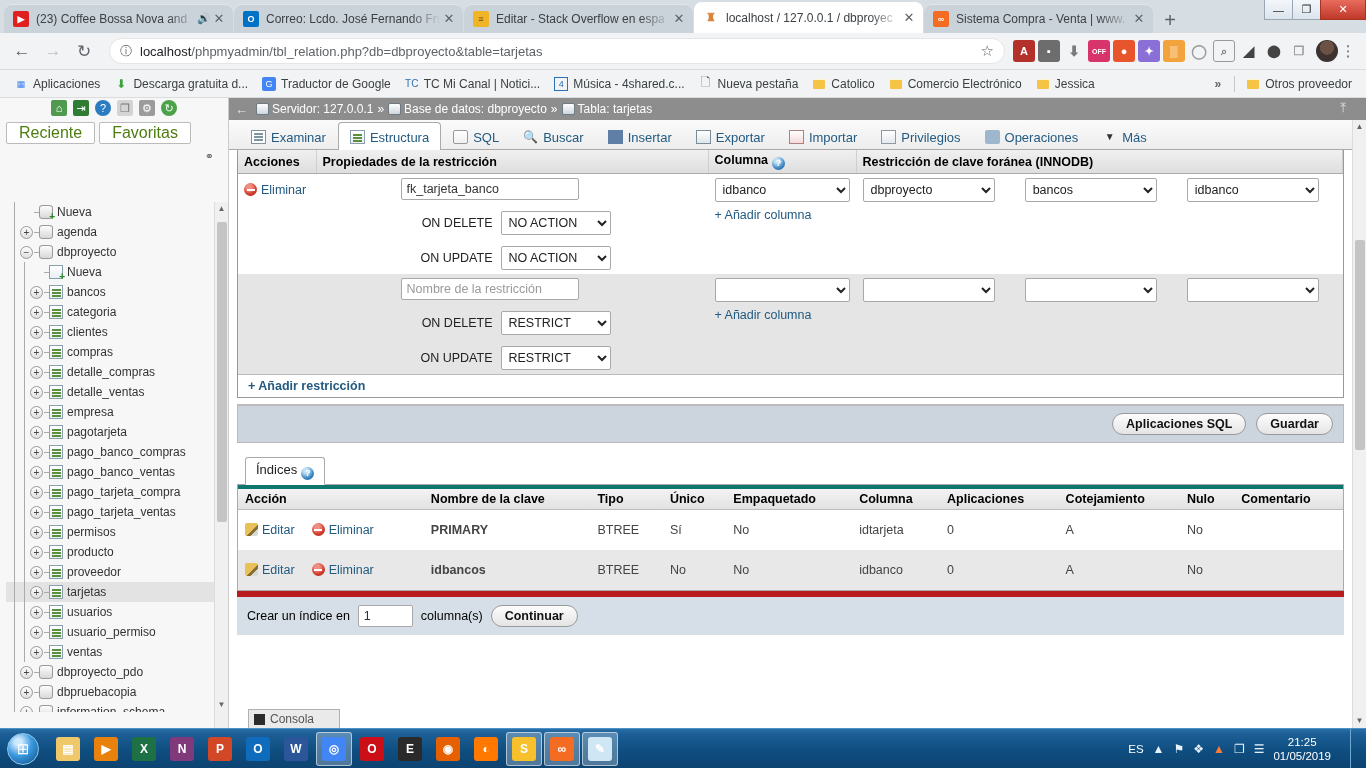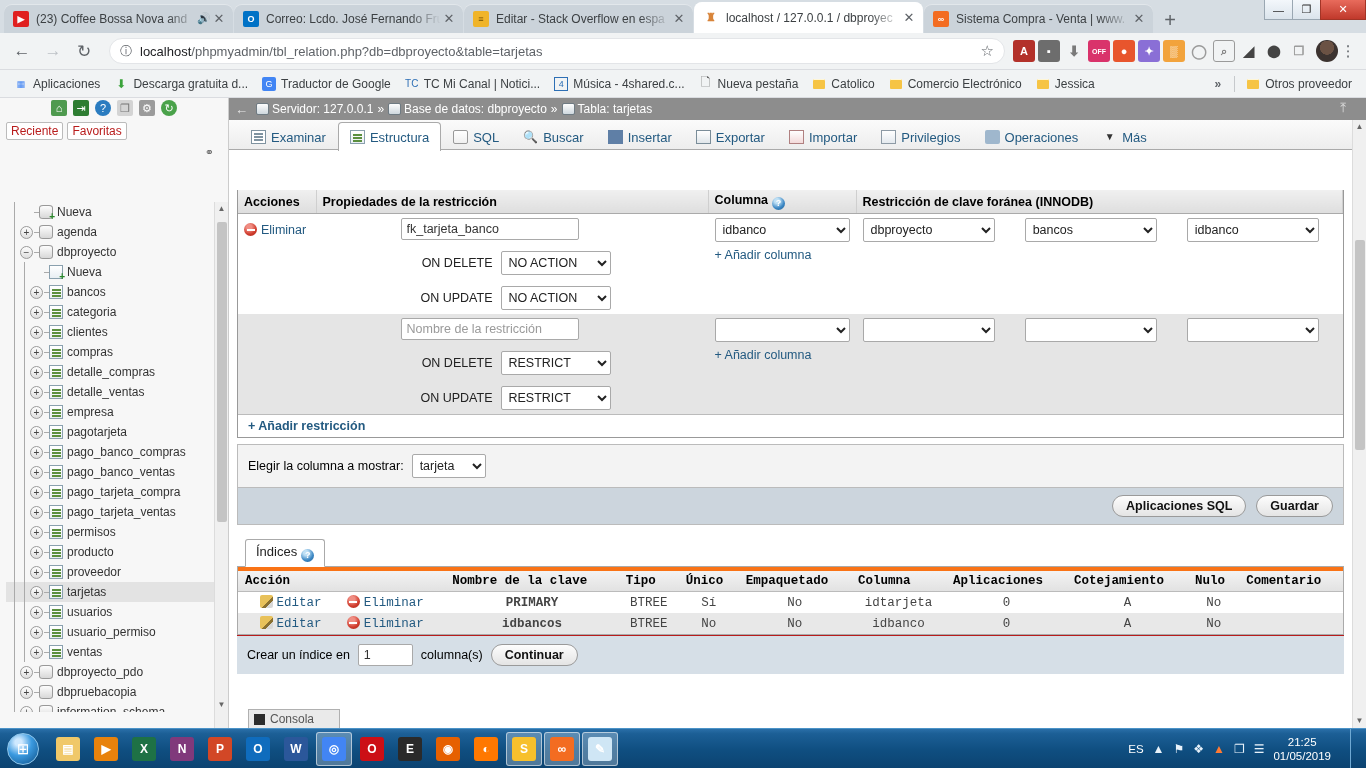--- a/index.html
+++ b/index.html
@@ -116,21 +116,21 @@
   .pma-logo .my { color: #f89c0e; }
   .pma-logo .admin { color: #f89c0e; }
   .navi-icons { display: flex; justify-content: center; gap: 6px; padding: 2px 0 6px 0; }
   .navi-icons span {
     width: 16px; height: 16px; display: inline-block; border-radius: 2px;
     font-size: 11px; line-height: 16px; text-align: center; color: #fff;
   }
   .navi-tabs { display: flex; gap: 4px; padding: 0 0 4px 6px; }
   .navi-tabs div {
     border: 1px solid #bbb; background: #fff; border-radius: 2px;
-    padding: 1px 4px; font-size: 12px; color: #b91c1c;
+    padding: 1px 12px; font-size: 16px; color: #4d7c0f;
   }
   .navi-link-row { height: 18px; position: relative; }
   .navi-link-row .chain {
     position: absolute; right: 14px; top: 2px; color: #666; font-size: 11px;
   }
   .tree {
     position: absolute; top: 104px; left: 0; right: 14px; bottom: 16px;
     overflow: hidden; padding-left: 6px;
   }
   .tnode {
@@ -215,21 +215,21 @@
                         background:#5b8f3e; box-shadow: 0 3px 0 #5b8f3e, 0 6px 0 #5b8f3e;}
   .tico.sql { background: linear-gradient(#fff,#f0f0f0); border: 1px solid #999; border-radius: 2px; }
   .tico.search { color:#5b7d96; font-size: 12px; text-align:center; line-height:14px;}
   .tico.insert { background:#5f7fa6; }
   .tico.export { background: linear-gradient(#fff,#e0e6ea); border:1px solid #7a8d99;}
   .tico.import { background: linear-gradient(#fff,#f3dada); border:1px solid #b08080;}
   .tico.priv { background: linear-gradient(#fff,#e4e9ee); border:1px solid #8d9aa5;}
   .tico.oper { background:#9fb7cd; border-radius:2px;}
   .tico.more { color:#333; font-size:10px; text-align:center; line-height:14px; }
 
-  .content { position: absolute; top: 52px; left: 0; right: 14px; bottom: 0; overflow: hidden; background:#fff;margin-top:40px;}
+  .content { position: absolute; top: 52px; left: 0; right: 14px; bottom: 0; overflow: hidden; background:#fff;}
   .fk-box { margin: 0 8px 0 8px; border: 1px solid #999; border-top: none; }
 
   table.fk { border-collapse: collapse; width: 100%; font-size: 12.5px; }
   table.fk th {
     background: linear-gradient(#f0f0f0,#dedede); border-bottom: 1px solid #aaa;
     text-align: left; padding: 3px 6px; font-size: 12.5px; color: #000; font-weight: bold;
     border-right: 1px solid #cfcfcf;
   }
   table.fk th.plain { background: linear-gradient(#f0f0f0,#dedede); }
   table.fk td { padding: 4px 6px; vertical-align: top; border-right: 1px solid transparent; }
@@ -292,33 +292,33 @@
     font-family: "Liberation Sans", sans-serif; font-weight: bold;
   }
 
   .idx-wrap { margin: 14px 8px 0 8px; position: relative; }
   .idx-tab {
     display: inline-block; border: 1px solid #aaa; border-bottom: 1px solid #fff;
     background: #fff; padding: 4px 10px; font-size: 13px; color: #222;
     border-top-left-radius: 3px; border-top-right-radius: 3px; position: relative; z-index: 2;
     margin-left: 8px;
   }
-  .idx-body { border: 1px solid #aaa; margin-top: -1px; background: #f97316; padding-top: 4px; font-family: Liberation Mono, monospace; }
+  .idx-body { border: 1px solid #aaa; margin-top: -1px; background: #0f766e; padding-top: 4px; }
   table.idx { border-collapse: collapse; width: 100%; font-size: 12.5px; }
   table.idx th {
     background: linear-gradient(#f3f3f3,#e2e2e2); text-align: left; padding: 3px 7px;
     font-weight: bold; border-bottom: 1px solid #bbb; color: #000; white-space: nowrap;
   }
-  table.idx td { padding: 3px 7px; color: #444; white-space: nowrap; text-align: center; }
+  table.idx td { padding: 13px 7px; color: #444; white-space: nowrap; }
   table.idx tr.odd td { background: #fff; }
   table.idx tr.even td { background: #e8e8e8; }
   .keyname { font-weight: bold; color: #000; }
   .createidx {
     background: #d6dfe7; padding: 8px 10px; display: flex; align-items: center;
-    font-size: 12.5px; gap: 8px; border-top: 1px solid #b91c1c;
+    font-size: 12.5px; gap: 8px; border-top: 6px solid #b91c1c;
   }
 
   .main-scroll {
     position: absolute; right: 0; top: 22px; bottom: 0; width: 14px;
     background: #f0f0f0; border-left: 1px solid #dcdcdc;
   }
   .main-scroll .arrowup { text-align: center; font-size: 8px; color: #666; line-height: 14px; height:14px;}
   .main-scroll .arrowdown { position:absolute; bottom:0; left:0; right:0; text-align: center; font-size: 8px; color: #666; line-height: 14px; height:14px;}
   .main-scroll .thumb {
     position: absolute; top: 120px; left: 2px; width: 10px; height: 210px;
@@ -852,24 +852,20 @@
                 <select class="sel" style="width:132px"><option></option></select>
               </td>
             </tr>
           </tbody>
             </table>
           <div class="addconstraint">+ Añadir restricción</div>
         </div>
 
 
         <div class="showcol-box">
-          <div class="showcol-inner">
-            <span>Elegir la columna a mostrar:</span>
-            <select class="sel" style="width:74px"><option>tarjeta</option></select>
-          </div>
           <div class="btnbar">
             <button class="btn">Aplicaciones SQL</button>
             <button class="btn">Guardar</button>
           </div>
         </div>
 
         <div class="idx-wrap">
           <div class="idx-tab">
             <span>Índices</span><span class="help-ico">?</span>
           </div>

